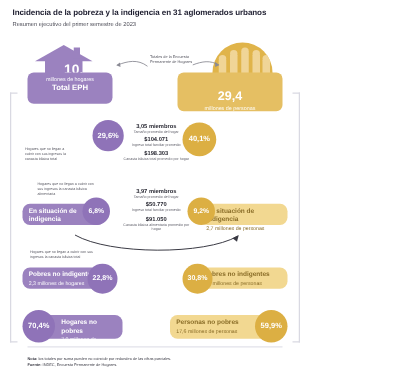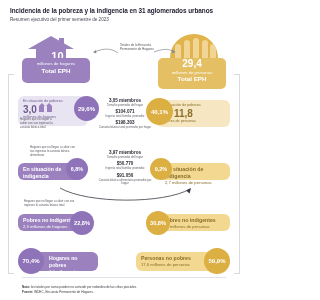--- a/index.html
+++ b/index.html
@@ -71,22 +71,22 @@
 
   .pill {
     position: absolute; border-radius: 5px;
     text-align: center; color: #ffffff;
   }
   .pill-total-h {
     left: 22px; top: 58px; width: 68px; height: 25px;
     background: #9b82bf; padding-top: 3px;
   }
   .pill-total-p {
-    right: 22px; top: 58px; width: 68px; height: 31px;
-    background: #e5bf63; padding-top: 1px;
+    right: 22px; top: 58px; width: 84px; height: 31px;
+    background: #e5bf63; padding-top: 15px;
   }
   .pill .big { font-size: 10px; font-weight: bold; line-height: 1.05; }
   .pill .sm  { font-size: 4.3px; line-height: 1.35; opacity: 0.95; }
   .pill .lbl { font-size: 6.2px; font-weight: bold; line-height: 1.3; }
 
   
   .topnote {
     position: absolute; left: 120px; top: 43px;
     font-size: 3.1px; color: #55555f; line-height: 1.3; width: 34px;
   }
@@ -203,40 +203,22 @@
   <div class="topnote">Totales de la Encuesta Permanente de Hogares</div>
   <svg class="arrow-svg" style="left:90px; top:44px;" width="62" height="14">
     <path d="M28,9 C20,3 12,5 4,8" stroke="#8a8a94" stroke-width="0.7" fill="none"></path>
     <path d="M6,6 L3,8.2 L6.4,9.6" fill="#8a8a94"></path>
   </svg>
   <svg class="arrow-svg" style="left:154px; top:44px;" width="26" height="14">
     <path d="M0,8 C8,5 14,4 21,8" stroke="#8a8a94" stroke-width="0.7" fill="none"></path>
     <path d="M18,5.6 L21.5,8 L18.2,9.6" fill="#8a8a94"></path>
   </svg>
 
-  <div class="card" style="left:18px; top:96px; width:70px; height:30px;">
-    <div class="c-sm">En situación de pobreza</div>
-    <div style="display:flex; align-items:center; gap:1px;">
-      <span class="c-big">3,0</span>
-      <span class="mini mini-house"></span>
-      <span class="mini mini-house"></span>
-    </div>
-    <div class="c-sm">millones de hogares</div>
-  </div>
   <div class="badge badge-purple" style="left:74px; top:96px; width:25px; height:25px; font-size:6px;">29,6%</div>
 
-  <div class="card card-gold" style="right:18px; top:100px; width:74px; height:27px;">
-    <div class="c-smg">En situación de pobreza</div>
-    <div style="display:flex; align-items:center; gap:1px;">
-      <span class="mini mini-person"></span>
-      <span class="mini mini-person"></span>
-      <span class="c-bigg">11,8</span>
-    </div>
-    <div class="c-smg">millones de personas</div>
-  </div>
   <div class="badge badge-gold" style="left:146px; top:98px; width:27px; height:27px; font-size:6px;">40,1%</div>
 
   <div class="sidenote" style="left:20px; top:118px; width:36px;">Hogares que no llegan a cubrir con sus ingresos la canasta básica total</div>
 
   <div class="center-col" style="top:98px;">
     <div class="cc-num">3,05 miembros</div>
     <div class="cc-cap">Tamaño promedio del hogar</div>
     <div class="cc-num" style="margin-top:2px;">$104.071</div>
     <div class="cc-cap">Ingreso total familiar promedio</div>
     <div class="cc-num" style="margin-top:2px;">$198.303</div>

